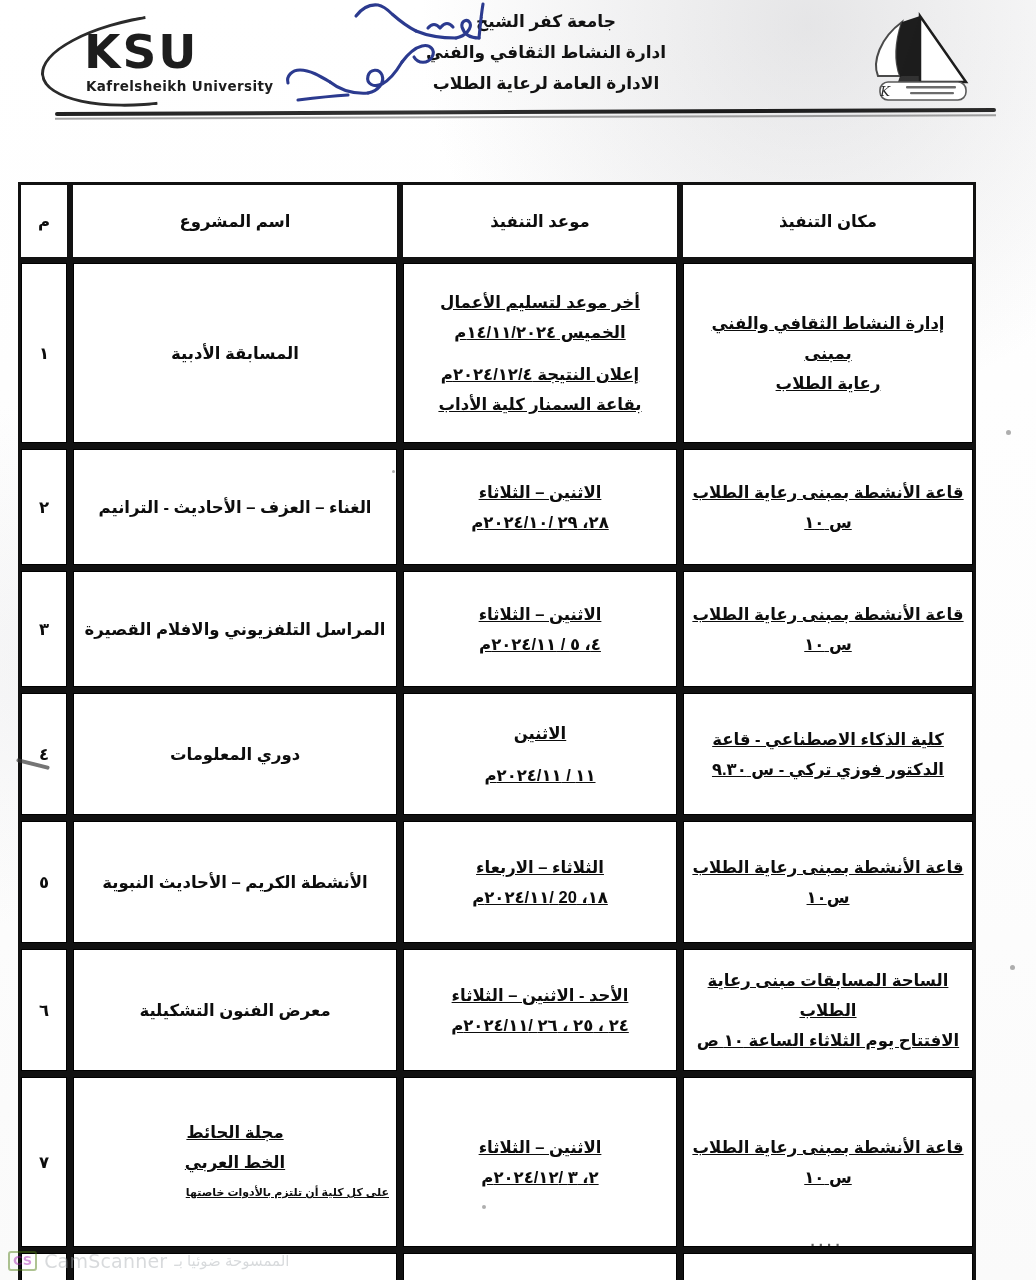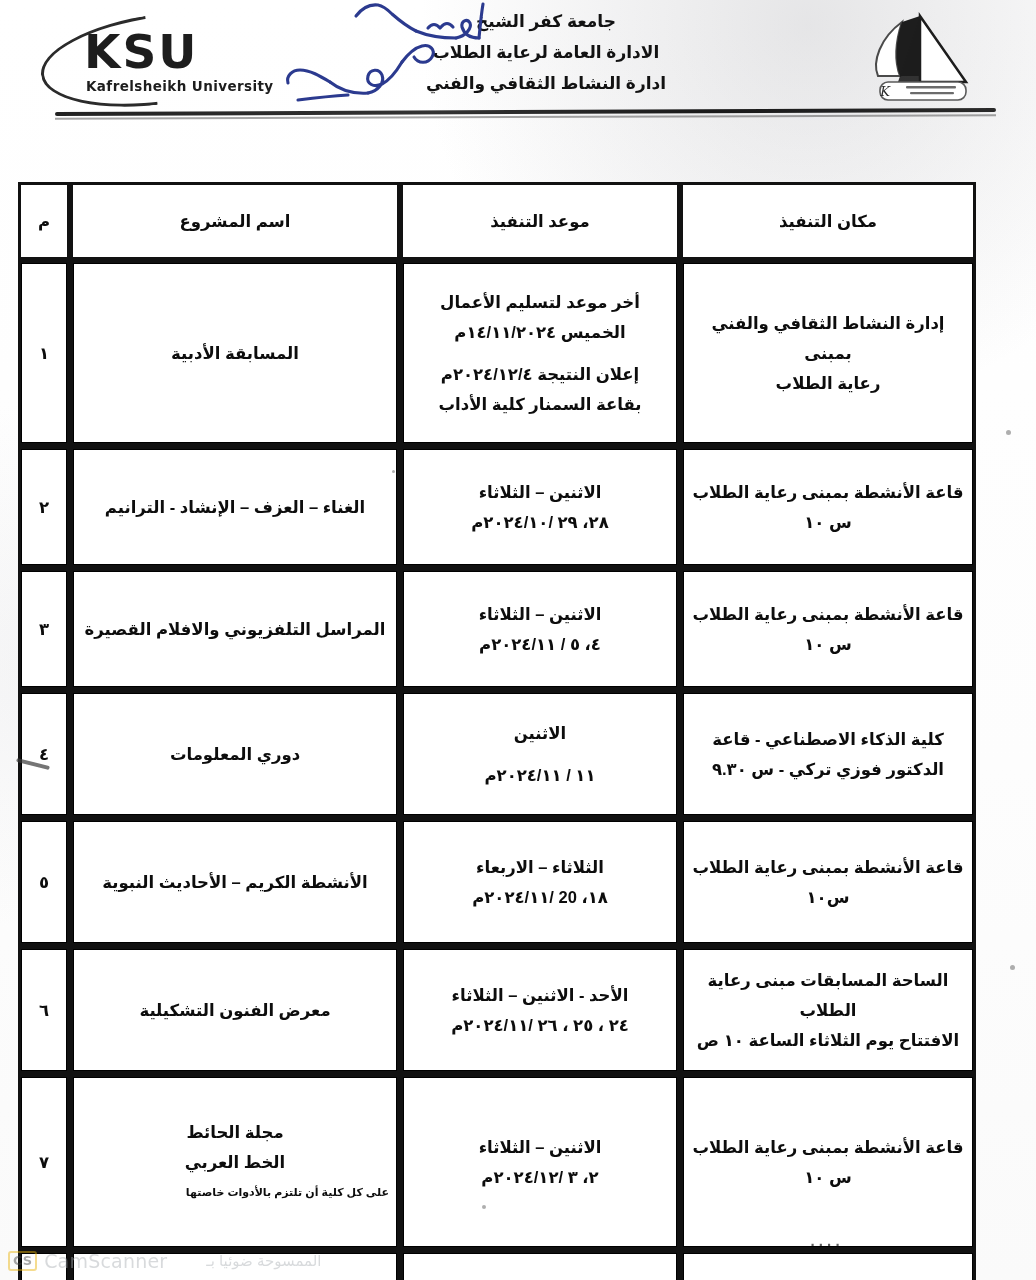--- a/index.html
+++ b/index.html
@@ -111,21 +111,21 @@
     background:#fff;
   }
   
   table.sched td{box-shadow:inset 0 0 0 1px #000;}
   col.c-num{width:52px;}
   col.c-name{width:330px;}
   col.c-date{width:280px;}
   col.c-place{width:296px;}
 
   thead th{height:60px;font-size:17px;}
-  .cell-lines span{display:block;}
+  .cell-lines span{display:block;text-decoration:underline;}
   .cell-sub{font-size:11px;text-align:right;}
   td.num{font-size:19px;}
 
   .r1 td{height:168px;}
   .r2 td,.r3 td{height:104px;}
   .r4 td,.r5 td,.r6 td{height:110px;}
   .r7 td{height:158px;}
   .r8 td{height:100px;}
 
   .blk{display:block;}
@@ -137,31 +137,31 @@
     color:#2b2b2b;font-size:15px;font-weight:bold;opacity:.75;
     overflow:hidden;white-space:nowrap;text-align:center;
   }
   .camscanner{
     position:absolute;left:8px;bottom:8px;
     display:flex;align-items:center;gap:7px;
     direction:ltr;
     opacity:.45;
   }
   .camscanner .cs-badge{
-    border:2px solid #eab308;border-radius:3px;
+    border:2px solid #4d7c0f;border-radius:3px;
     font-family:"DejaVu Sans",sans-serif;
-    font-weight:bold;font-size:13px;color:#404040;
+    font-weight:bold;font-size:13px;color:#a21caf;
     padding:1px 3px;line-height:14px;
   }
   .camscanner .cs-text{
     font-family:"DejaVu Sans",sans-serif;
     font-size:19px;color:#a9aeb3;letter-spacing:.2px;
   }
   .camscanner .cs-ar{
-    font-size:15px;color:#a9aeb3;direction:rtl;margin-left:32px;
+    font-size:15px;color:#a9aeb3;direction:rtl;
   }
 
   
   .speck{position:absolute;background:#6b6b6b;border-radius:50%;opacity:.55;}
   .edge-mark{position:absolute;background:#3a3a3a;opacity:.7;}
 </style>
 </head>
 <body>
 
 <div class="scan-bg"></div>
@@ -171,22 +171,22 @@
   <div class="header">
 
     <div class="logo-ksu">
       <div class="arc"></div>
       <div class="ksu-text">KSU</div>
       <div class="ksu-sub">Kafrelsheikh University</div>
     </div>
 
     <div class="hdr-lines">
       <div>جامعة كفر الشيخ</div>
+      <div>ادارة النشاط الثقافي والفني</div>
       <div>الادارة العامة لرعاية الطلاب</div>
-      <div>ادارة النشاط الثقافي والفني</div>
     </div>
 
     <svg class="signature" viewBox="0 0 230 116" xmlns="http://www.w3.org/2000/svg">
       <g fill="none" stroke="#2b3a8f" stroke-width="3.1" stroke-linecap="round" stroke-linejoin="round">
         <path d="M205 10 C203 22, 202 34, 201 44"></path>
         <path d="M201 44 C192 44, 186 40, 184 33 C183 27, 189 24, 192 29 C194 34, 188 42, 178 44"></path>
         <path d="M178 44 C165 44, 150 42, 138 37"></path>
         <path d="M138 37 C130 33, 122 27, 114 20 C110 16, 106 12, 100 11 C92 10, 84 14, 78 22"></path>
         <path d="M150 34 q6 -7 12 0"></path>
         <path d="M163 33 q6 -7 12 0"></path>
@@ -252,21 +252,21 @@
 
         <tr class="r2">
           <td class="cell-lines">
             <span class="blk">قاعة الأنشطة بمبنى رعاية الطلاب</span>
             <span class="blk">س ١٠</span>
           </td>
           <td class="cell-lines">
             <span class="blk">الاثنين – الثلاثاء</span>
             <span class="blk">٢٨، ٢٩  /٢٠٢٤/١٠م</span>
           </td>
-          <td>الغناء – العزف – الإنشاد - الترانيم</td>
+          <td>الغناء – العزف – الأحاديث - الترانيم</td>
           <td class="num">٢</td>
         </tr>
 
         <tr class="r3">
           <td class="cell-lines">
             <span class="blk">قاعة الأنشطة بمبنى رعاية الطلاب</span>
             <span class="blk">س ١٠</span>
           </td>
           <td class="cell-lines">
             <span class="blk">الاثنين – الثلاثاء</span>

